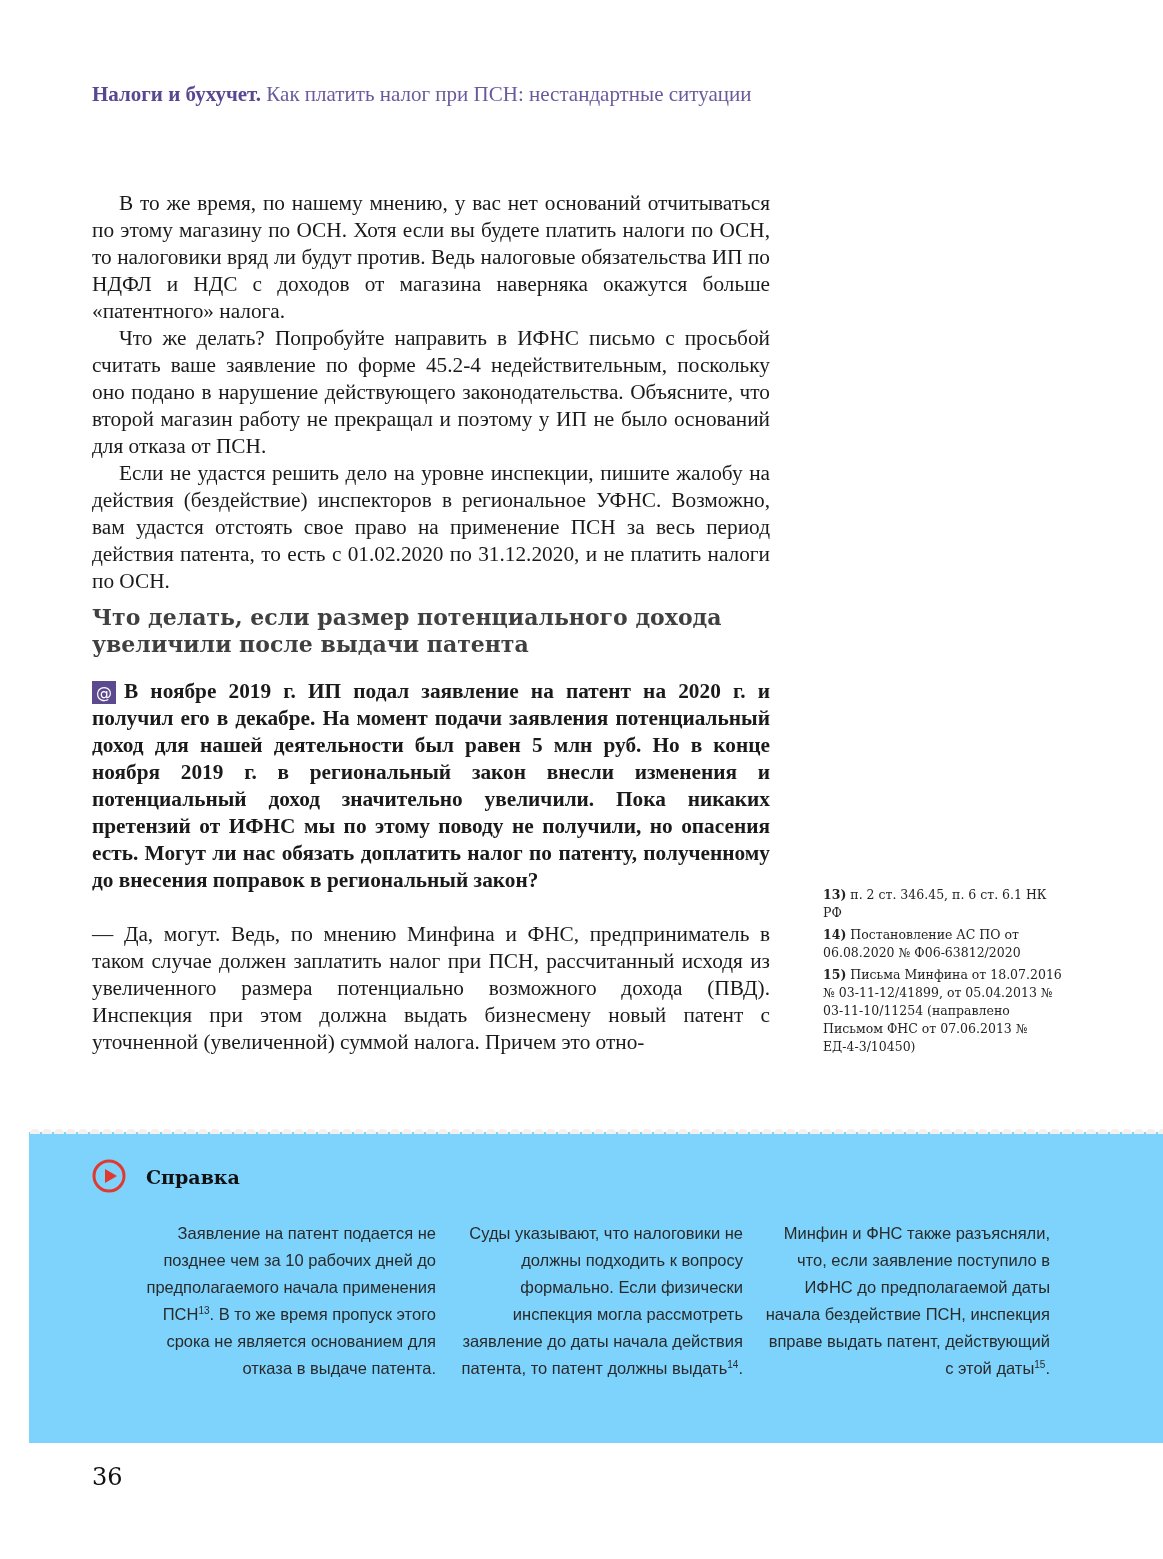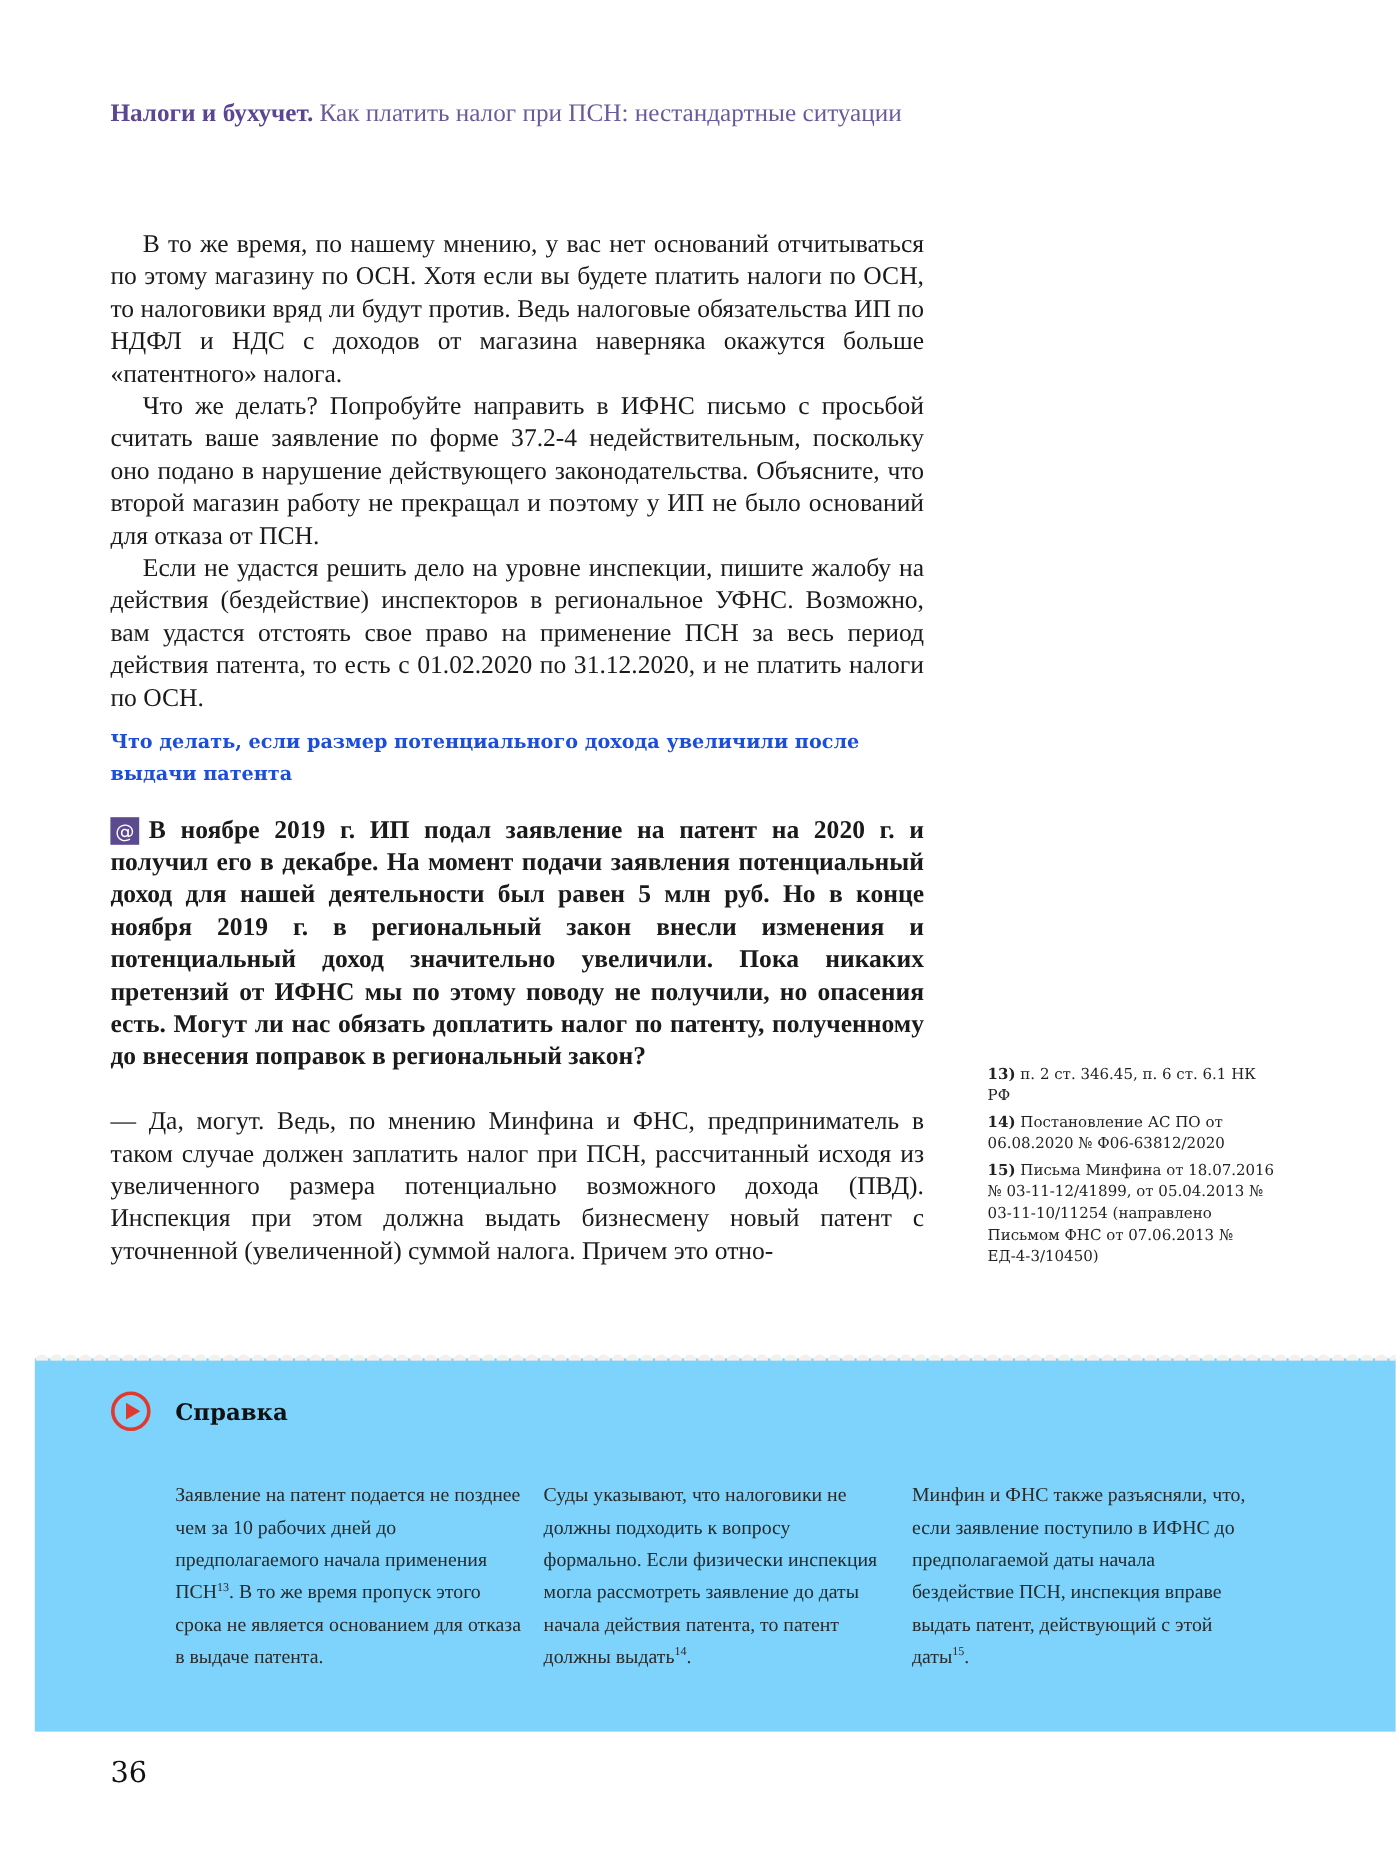--- a/index.html
+++ b/index.html
@@ -17,21 +17,21 @@
 
   .main {
     position: absolute; left: 92px; top: 163px; width: 678px;
     font-size: 21.3px; line-height: 27px; text-align: justify; margin-top: 27px;
   }
   .main p { margin: 0; text-indent: 27px; }
 
   .subhead {
     position: absolute; left: 92px; top: 604px; width: 680px;
     font-family: "DejaVu Serif", serif;
-    font-weight: bold; font-size: 16px; line-height: 27px; color: #1d4ed8;
+    font-weight: bold; font-size: 22px; line-height: 27px; color: #404040;
   }
 
   .question {
     position: absolute; left: 92px; top: 678px; width: 678px;
     font-size: 21.3px; line-height: 27px; font-weight: bold; text-align: justify;
   }
   .at-badge {
     display: inline-block; width: 24px; height: 23px; background: #5c4a8e;
     color: #fff; font-family: "DejaVu Sans", sans-serif; font-size: 16px;
     line-height: 23px; text-align: center; font-weight: normal;
@@ -60,22 +60,22 @@
     background-size: 12px 8px;
   }
   .info-icon {
     position: absolute; left: 63px; top: 27px; width: 34px; height: 34px;
   }
   .info-title {
     position: absolute; left: 117px; top: 34px;
     font-family: "DejaVu Serif", serif; font-weight: bold; font-size: 19px; color: #111;
   }
   .info-col {
-    position: absolute; top: 100px; width: 290px;
-    font-family: Liberation Serif, serif; font-size: 16.5px; line-height: 27px; color: #2a2a2a;
+    position: absolute; top: 88px; width: 290px;
+    font-family: Liberation Sans, sans-serif; font-size: 16.5px; line-height: 27px; color: #2a2a2a; text-align: right;
   }
   .info-col sup { font-size: 10px; line-height: 0; }
   .col1 { left: 117px; }
   .col2 { left: 424px; }
   .col3 { left: 731px; }
 
   .page-number {
     position: absolute; left: 92px; top: 1463px;
     font-family: "DejaVu Serif", serif; font-size: 24px; color: #111;
   }
@@ -83,21 +83,21 @@
 </head>
 <body>
 
 <div class="header">
   <span class="section">Налоги и бухучет.</span>
   <span class="title">Как платить налог при ПСН: нестандартные ситуации</span>
 </div>
 
 <div class="main">
   <p>В то же время, по нашему мнению, у вас нет оснований отчитываться по этому магазину по ОСН. Хотя если вы будете платить налоги по ОСН, то налоговики вряд ли будут против. Ведь налоговые обязательства ИП по НДФЛ и НДС с доходов от магазина наверняка окажутся больше «патентного» налога.</p>
-  <p>Что же делать? Попробуйте направить в ИФНС письмо с просьбой считать ваше заявление по форме 37.2-4 недействительным, поскольку оно подано в нарушение действующего законодательства. Объясните, что второй магазин работу не прекращал и поэтому у ИП не было оснований для отказа от ПСН.</p>
+  <p>Что же делать? Попробуйте направить в ИФНС письмо с просьбой считать ваше заявление по форме 45.2-4 недействительным, поскольку оно подано в нарушение действующего законодательства. Объясните, что второй магазин работу не прекращал и поэтому у ИП не было оснований для отказа от ПСН.</p>
   <p>Если не удастся решить дело на уровне инспекции, пишите жалобу на действия (бездействие) инспекторов в региональное УФНС. Возможно, вам удастся отстоять свое право на применение ПСН за весь период действия патента, то есть с 01.02.2020 по 31.12.2020, и не платить налоги по ОСН.</p>
 </div>
 
 <div class="subhead">Что делать, если размер потенциального дохода увеличили после выдачи патента</div>
 
 <div class="question">
   <span class="at-badge">@</span><span>В ноябре 2019 г. ИП подал заявление на патент на 2020 г. и получил его в декабре. На момент подачи заявления потенциальный доход для нашей деятельности был равен 5 млн руб. Но в конце ноября 2019 г. в региональный закон внесли изменения и потенциальный доход значительно увеличили. Пока никаких претензий от ИФНС мы по этому поводу не получили, но опасения есть. Могут ли нас обязать доплатить налог по патенту, полученному до внесения поправок в региональный закон?</span>
 </div>
 
 <div class="answer">— Да, могут. Ведь, по мнению Минфина и ФНС, предприниматель в таком случае должен заплатить налог при ПСН, рассчитанный исходя из увеличенного размера потенциально возможного дохода (ПВД). Инспекция при этом должна выдать бизнесмену новый патент с уточненной (увеличенной) суммой налога. Причем это отно-</div>

